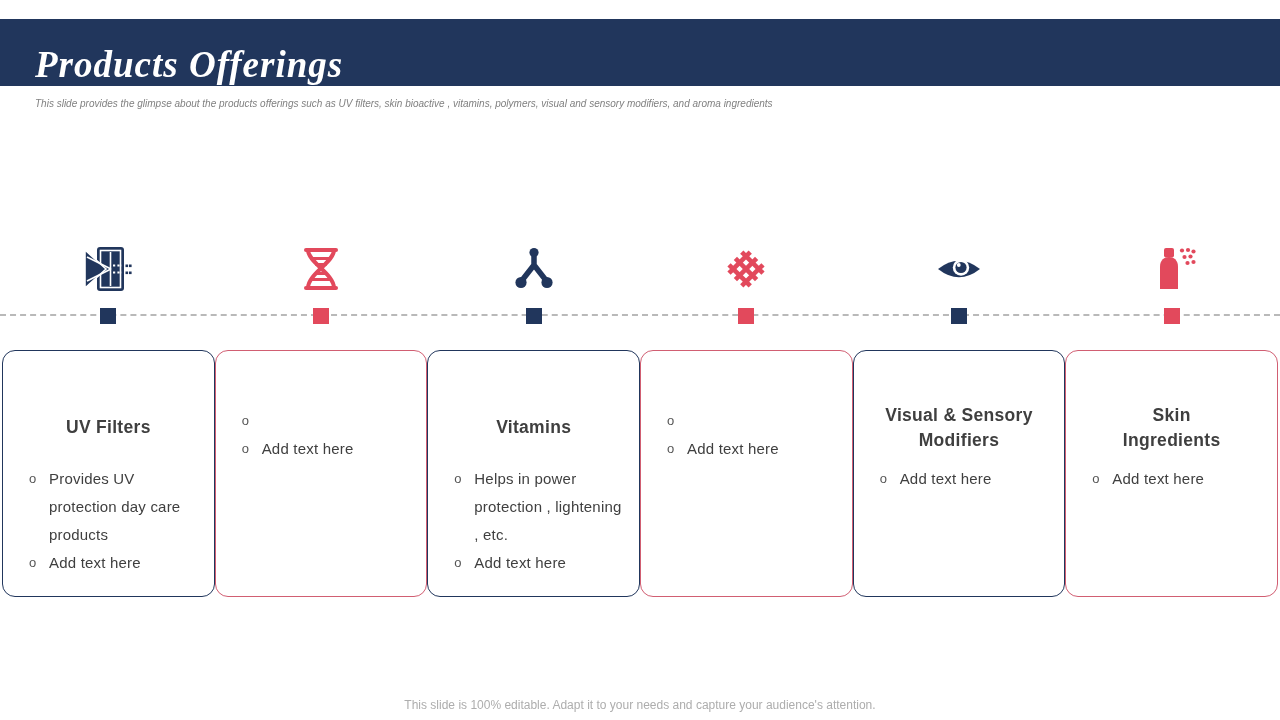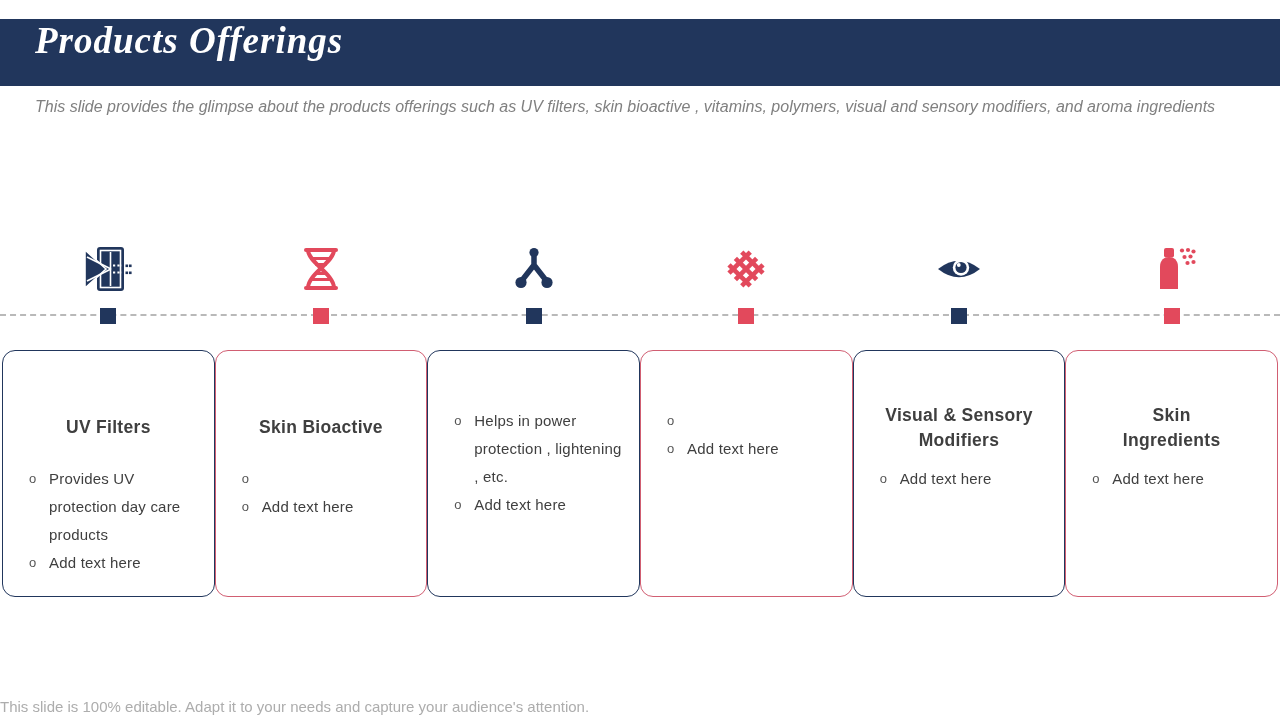--- a/index.html
+++ b/index.html
@@ -12,30 +12,30 @@
   }
   *{box-sizing:border-box;}
   html,body{margin:0;padding:0;}
   body{
     width:1280px;height:720px;position:relative;overflow:hidden;
     background:#ffffff;font-family:"Liberation Sans",sans-serif;
   }
   
   .header-bar{
     position:absolute;left:0;right:0;top:19px;height:67px;
-    background:var(--navy);display:flex;align-items:flex-start;
+    background:var(--navy);display:flex;align-items:flex-end;
   }
   .header-title{
     margin:0 0 0 35px;color:#fff;
     font-family:"Liberation Serif","DejaVu Serif",serif;
     font-style:italic;font-weight:700;font-size:37px;letter-spacing:1px;
   }
   .subtitle{
     position:absolute;left:35px;top:98px;right:32px;
-    font-style:italic;font-size:16px;color:var(--subtitle);
+    font-style:italic;font-size:10px;color:var(--subtitle);
   }
   
   .timeline-line{
     position:absolute;left:0;right:0;top:314px;height:0;
     border-top:2px dashed var(--dash);z-index:1;
   }
   
   .deck{
     position:absolute;left:2px;right:2px;top:238px;z-index:2;
     display:grid;grid-template-columns:repeat(6,1fr);column-gap:0;
@@ -64,22 +64,22 @@
   }
   .bullets li{
     display:flex;align-items:flex-start;
     font-size:15px;line-height:28px;color:var(--card-text);letter-spacing:.2px;
   }
   .bullet-marker{
     flex:0 0 20px;font-size:13px;color:#555;line-height:28px;
   }
   
   .footer-note{
-    position:absolute;left:0;right:0;top:698px;
-    font-size:15px;color:var(--footer);
+    position:absolute;left:0;right:0;top:698px;text-align:center;
+    font-size:12px;color:var(--footer);
   }
   .svg-defs{position:absolute;width:0;height:0;overflow:hidden;}
 </style>
 </head>
 <body>
 
 <svg class="svg-defs" aria-hidden="true">
   <defs>
     <symbol id="uv-window-icon" viewBox="0 0 48 48">
       <rect x="13" y="2" width="27" height="44" rx="3" fill="currentColor"></rect>
@@ -177,41 +177,41 @@
   </div>
 
   <div class="col accent-red">
     <div class="icon-box">
       <svg class="icon">
           <use href="#dna-icon"></use>
         </svg>
     </div>
     <div class="marker"></div>
     <div class="card">
-      <div class="card-title">Skin Bioactive</div>
       <ul class="bullets">
           <li>
             <span class="bullet-marker">o</span>
           </li>
           <li>
             <span class="bullet-marker">o</span>
             <span>Add text here</span>
           </li>
         </ul>
     </div>
   </div>
 
   <div class="col accent-navy">
     <div class="icon-box">
       <svg class="icon">
           <use href="#molecule-icon"></use>
         </svg>
     </div>
     <div class="marker"></div>
     <div class="card">
+      <div class="card-title">Vitamins</div>
       <ul class="bullets">
           <li>
             <span class="bullet-marker">o</span>
             <span>Helps in power protection , lightening , etc.</span>
           </li>
           <li>
             <span class="bullet-marker">o</span>
             <span>Add text here</span>
           </li>
         </ul>

